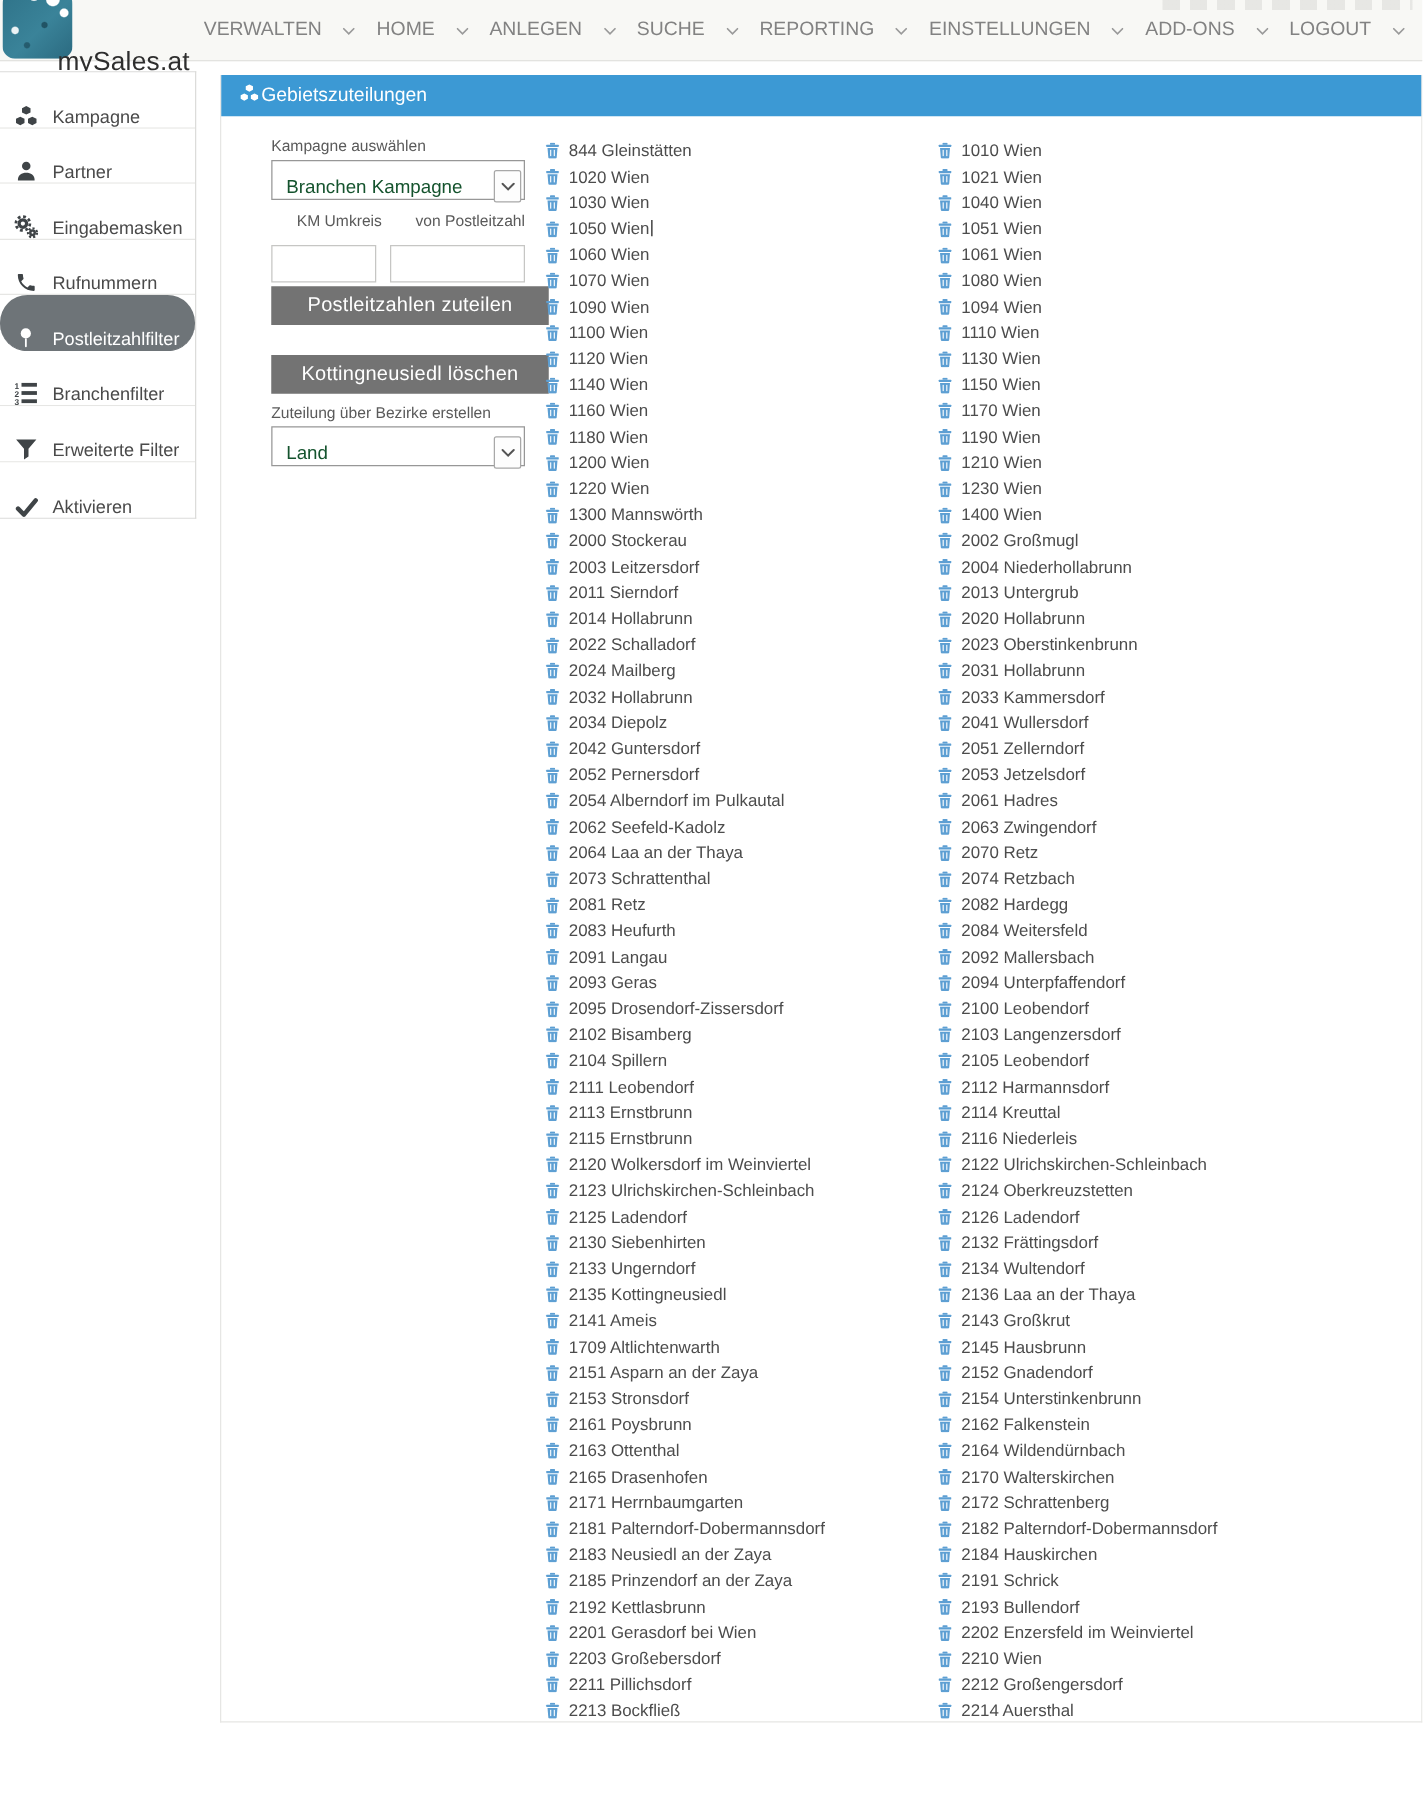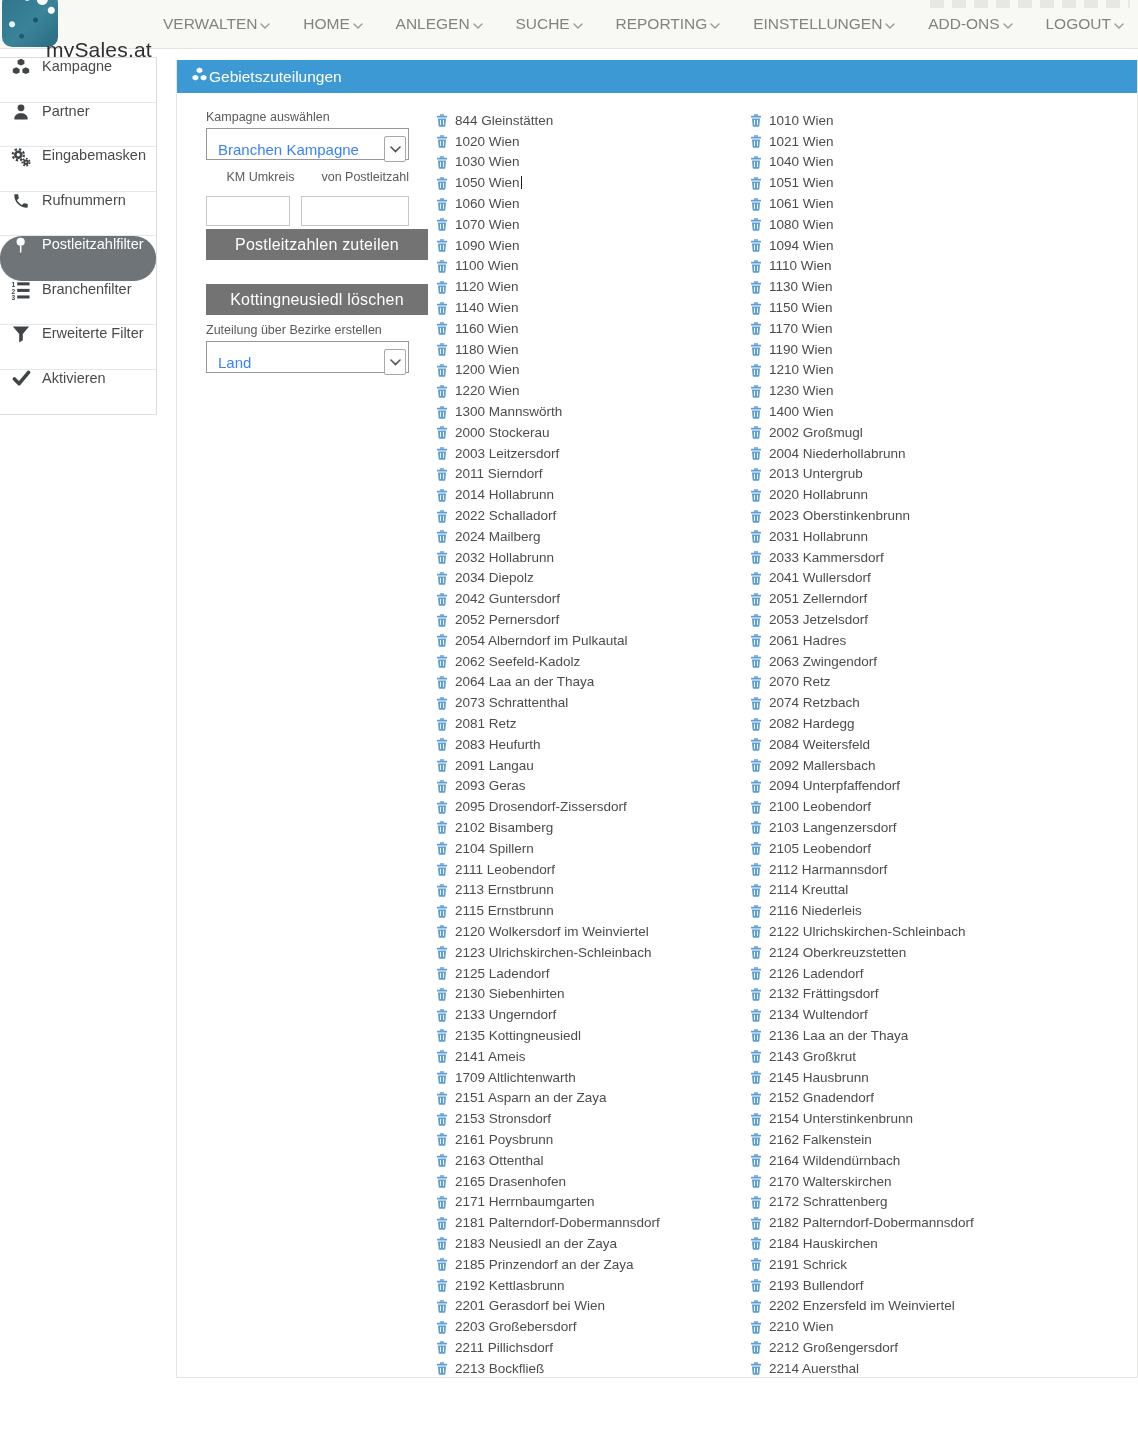--- a/index.html
+++ b/index.html
@@ -32,53 +32,53 @@
   }
   .session-smudge {
     position:absolute; right:8px; top:0; width:200px; height:8px; opacity:.55;
     background: repeating-linear-gradient(90deg,#d9d9d6 0 14px, transparent 14px 22px);
   }
   .menu {
     position:absolute; left:163px; right:14px; top:0; bottom:0;
     display:flex; align-items:center; justify-content:space-between;
   }
   .menu-item {
-    display:flex; align-items:center; gap:3px;
+    display:flex; align-items:center; gap:17px;
     color:#828282; font-size:15.5px; cursor:pointer; white-space:nowrap;
   }
   
   .sidebar {
     position:absolute; left:0; top:57px; width:157px;
     background:#fff; border:1px solid #dcdcda; border-left:none;
   }
   .side-item {
-    display:flex; align-items:flex-start; gap:10px; padding-left:10px;
+    display:flex; align-items:flex-end; gap:10px; padding-left:10px;
     height:44.5px; font-size:14.5px; color:#4a4a4a;
     border-bottom:1px solid #e6e6e4; cursor:pointer; background:#fff;
   }
   .side-item:last-child { border-bottom:none; }
   .side-item .ic { width:22px; display:flex; justify-content:center; }
   .side-item.active { background:#6e7478; color:#fff; border-bottom-color:#6e7478;border-radius:22px; }
   
   .panel {
     position:absolute; left:176px; top:60px; width:962px; height:1318px;
     background:#fff; border:1px solid #e6e6e4; border-top:none;
   }
   .panel-header {
     height:33px; background:#3c99d4; color:#fff;
     display:flex; align-items:center; gap:1px; padding-left:14px;
     font-size:15.5px;
   }
   
-  .form-col { position:absolute; left:29px; top:50px; width:203px; }
+  .form-col { position:absolute; left:40px; top:50px; width:203px; }
   .fld-label { font-size:12.5px; color:#5a5a5a; margin-bottom:4px; }
   .selectbox {
     height:32px; border:1px solid #979797; background:#fff;
     display:flex; align-items:center; justify-content:space-between;
-    padding:12px 2px 2px 11px; font-size:15px; color:#3b82f6; cursor:pointer;
+    padding:12px 2px 2px 11px; font-size:15px; color:#14532d; cursor:pointer;
   }
   .sel-arrow {
     width:22px; height:26px; border:1px solid #a8a8a8; border-radius:2px;
     background:#fdfdfd; display:flex; align-items:center; justify-content:center;
   }
   .inputs-row { display:flex; margin-top:12px; }
   .inputs-labels { display:flex; font-size:12.5px; color:#5a5a5a; margin-top:10px;justify-content:flex-end; }
   .inputs-labels span:first-child { width:95px; }
   .txt-input {
     height:30px; border:1px solid #c6c6c4; background:#fff; font:inherit; padding:0 6px;

